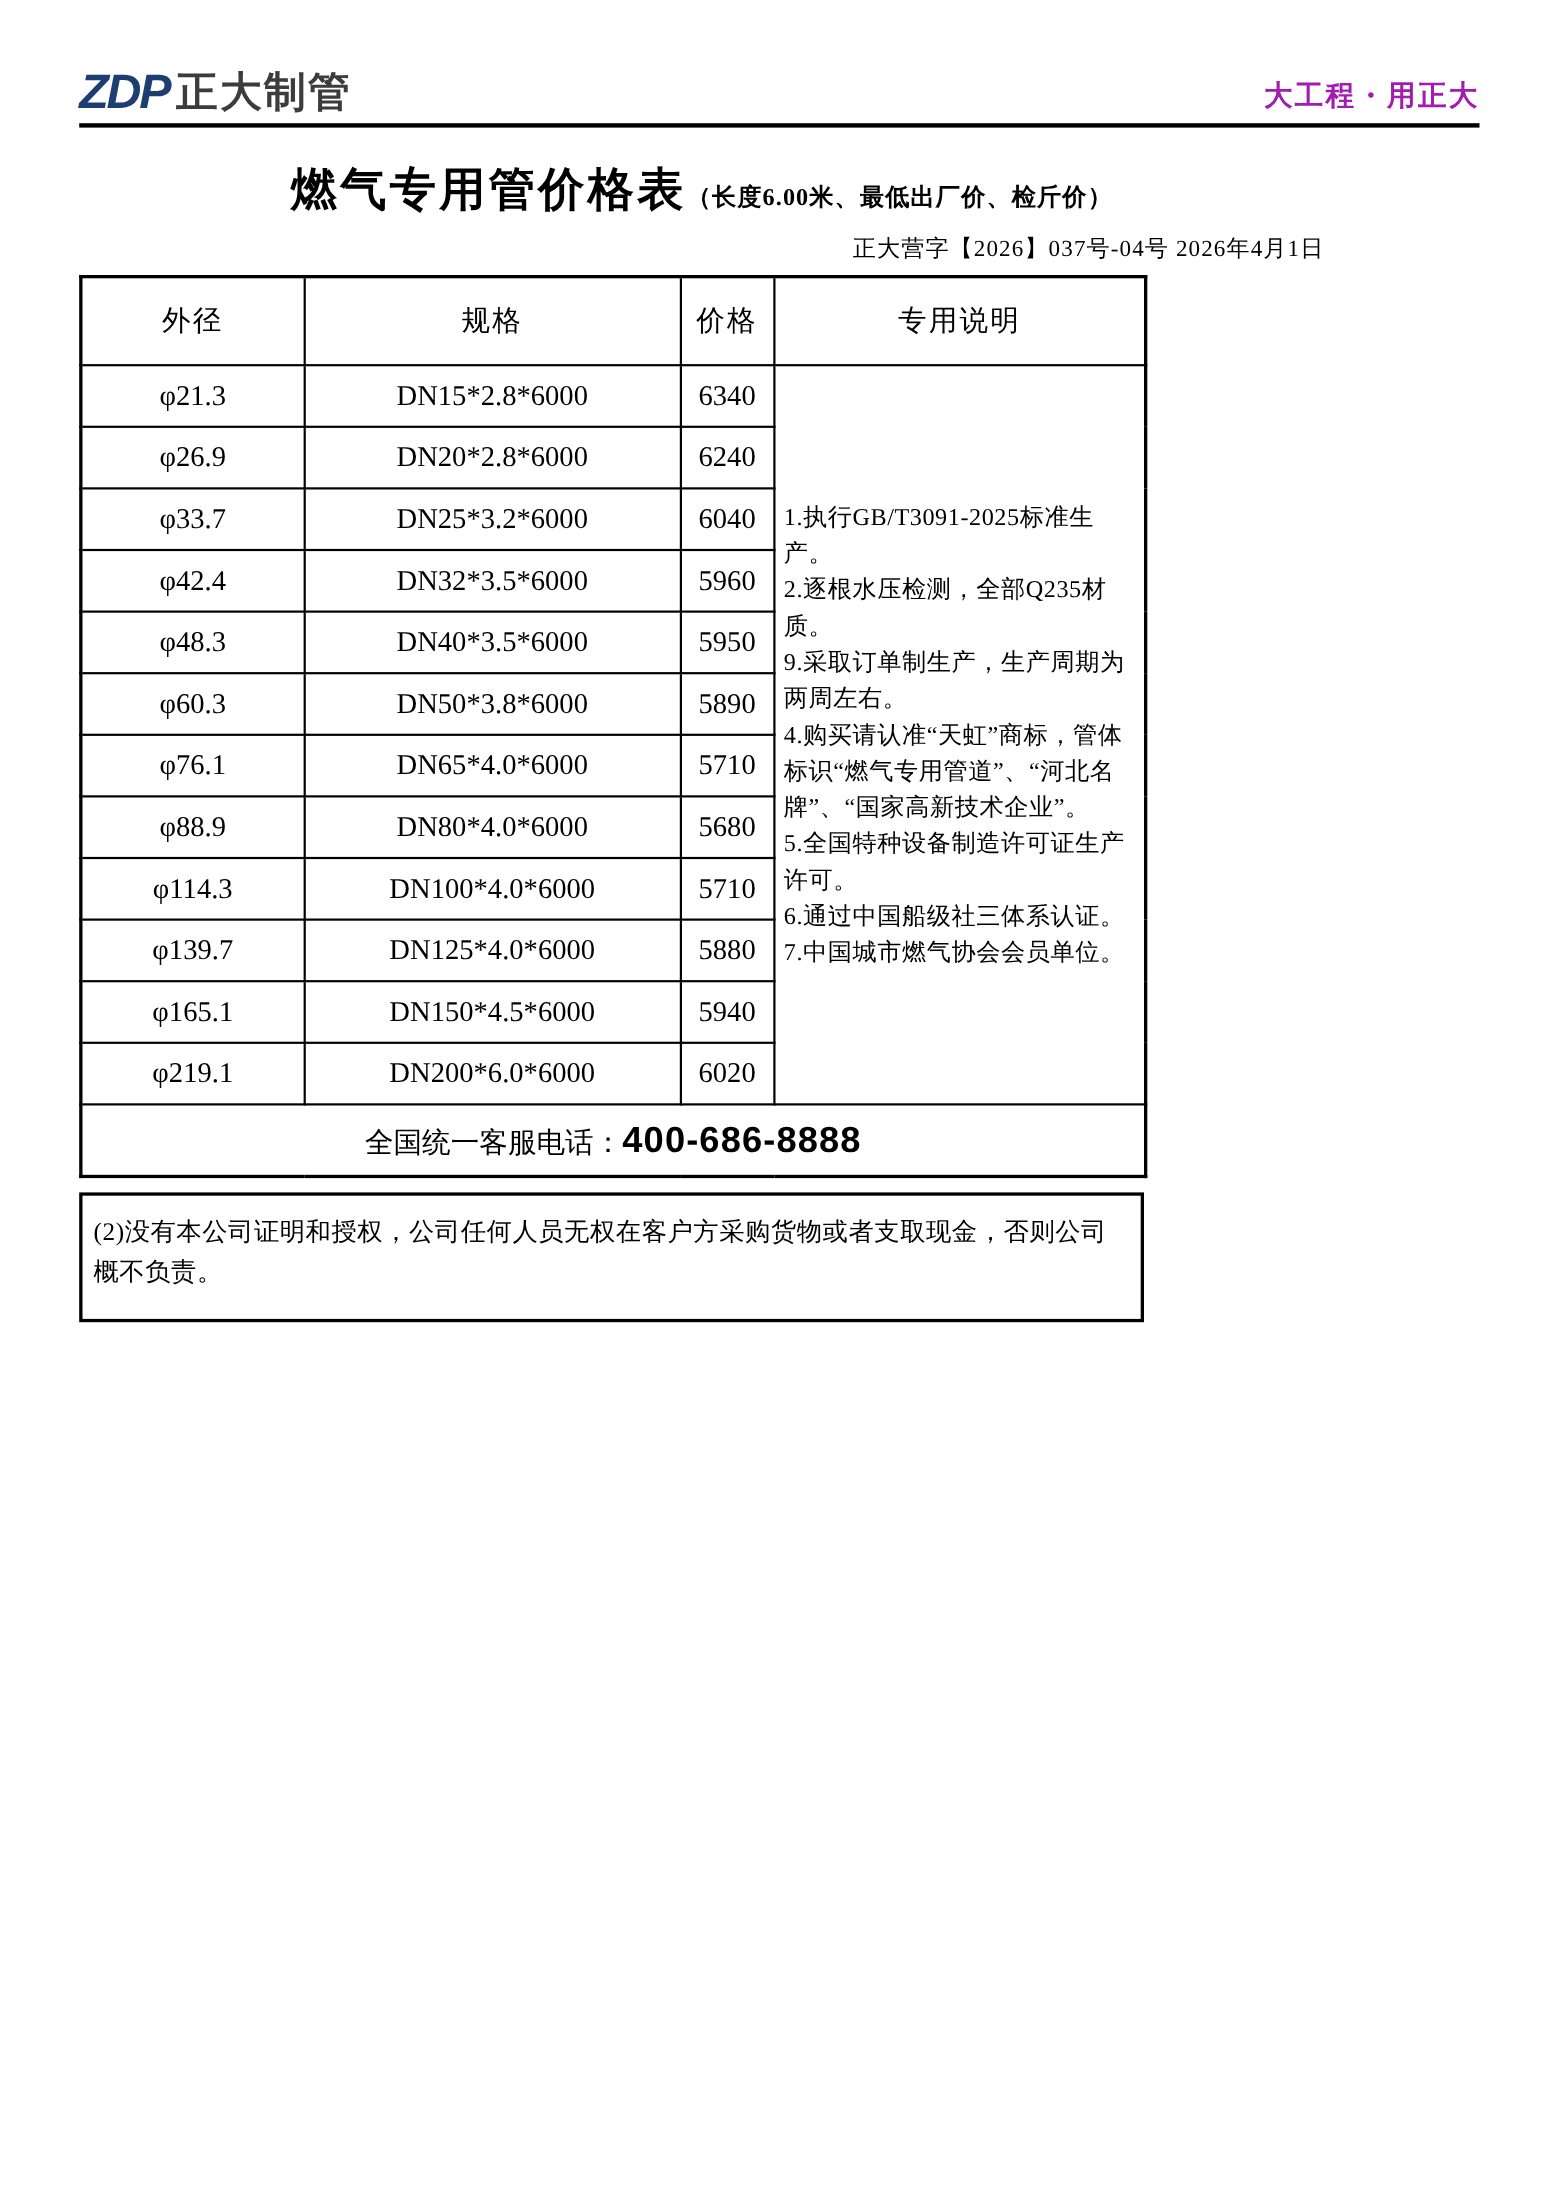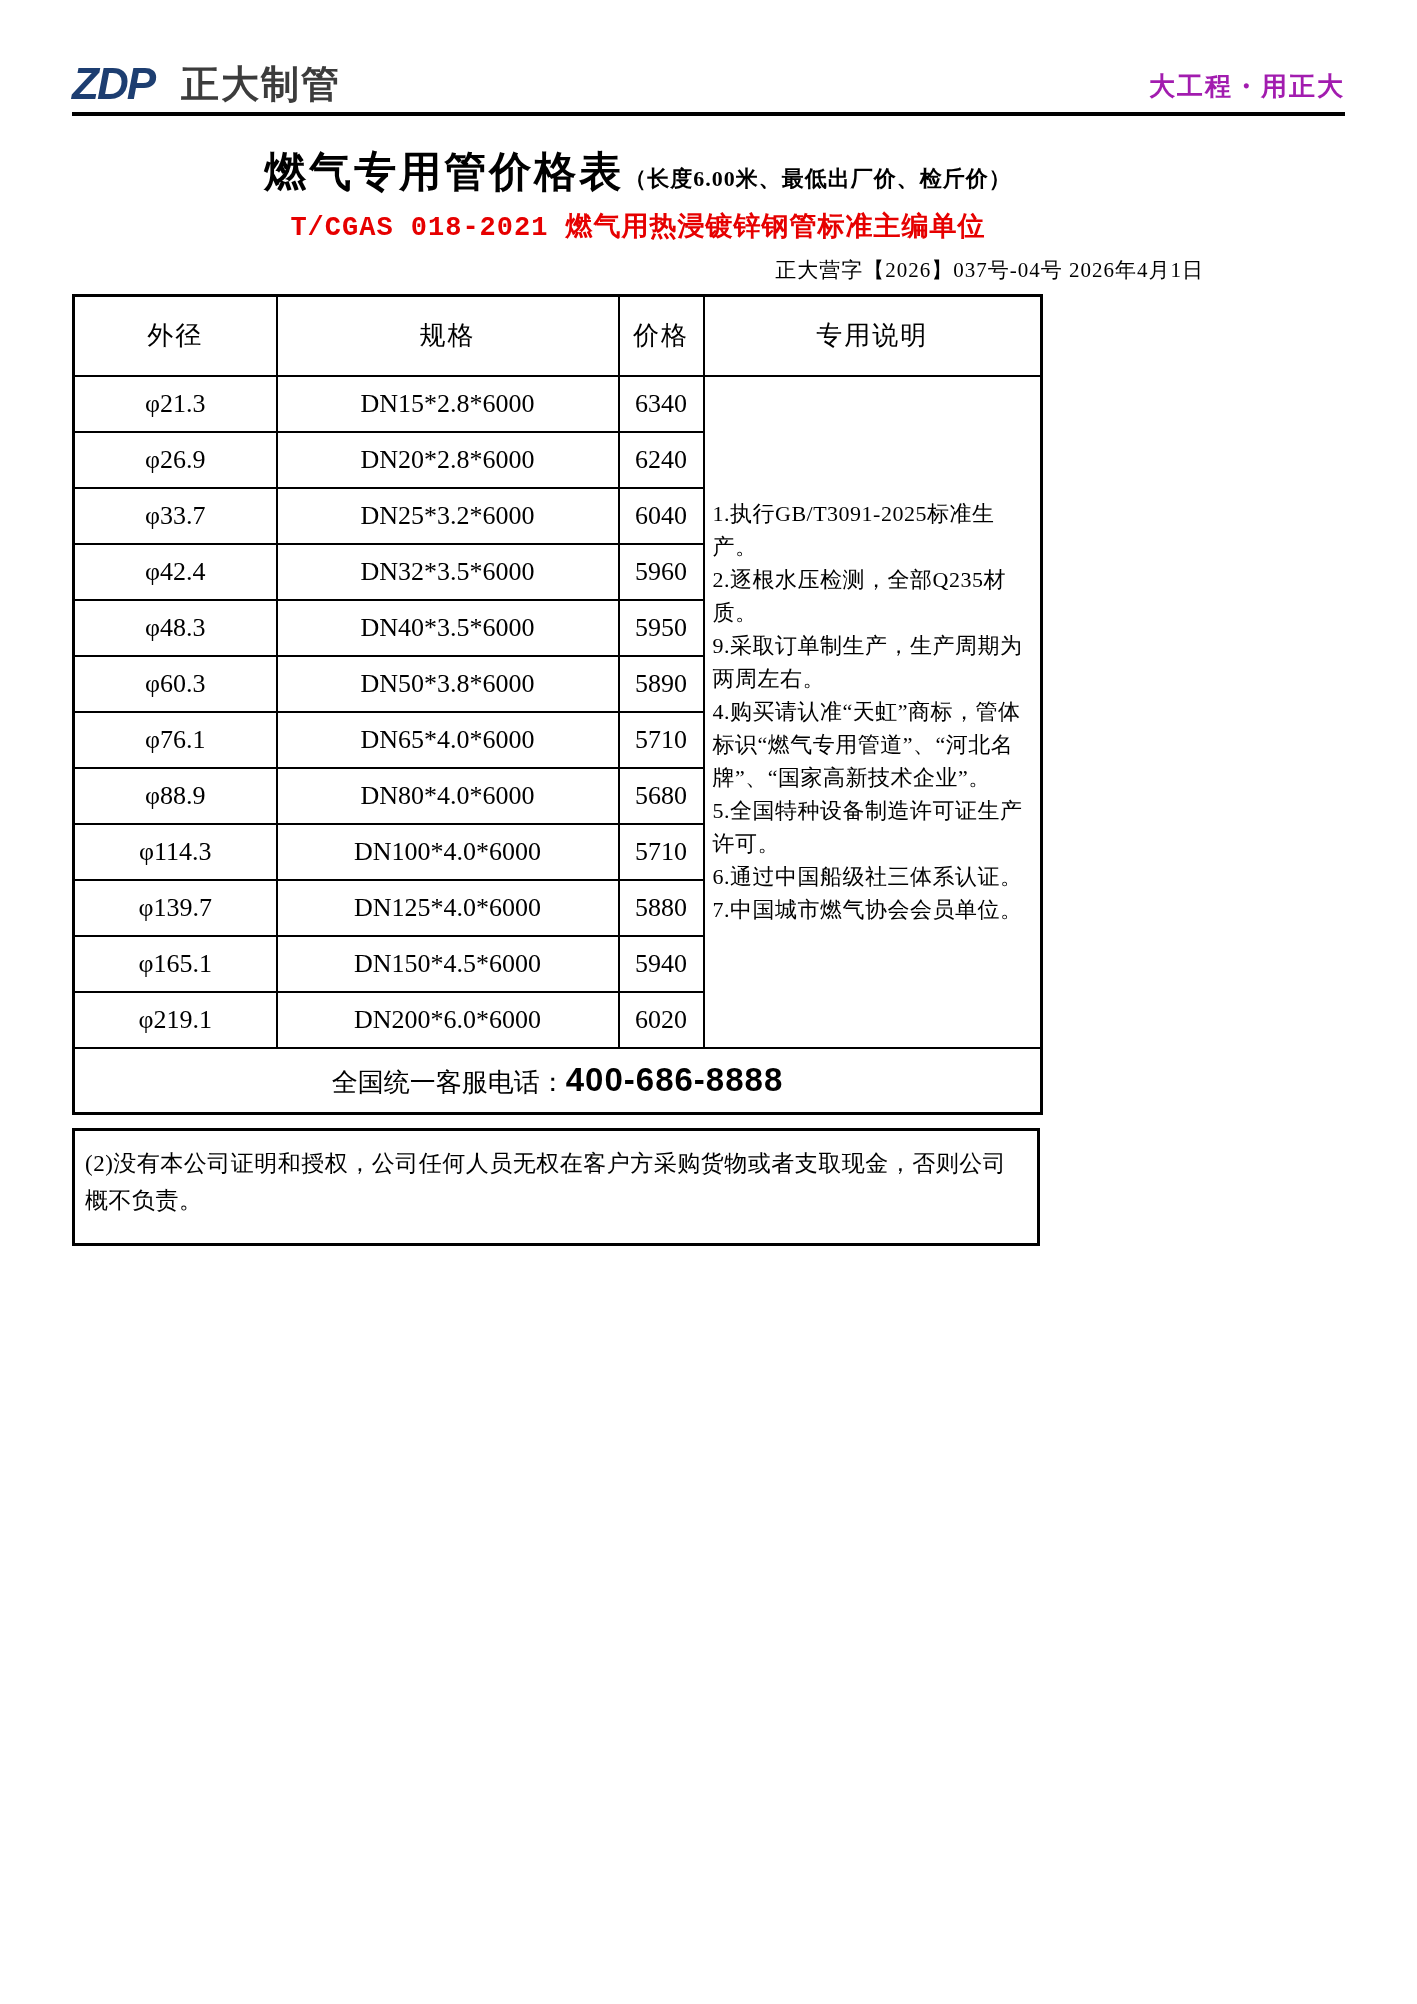--- a/index.html
+++ b/index.html
@@ -21,21 +21,21 @@
     position: absolute;
     left: 72px;
     top: 52px;
     width: 1273px;
     display: flex;
     justify-content: space-between;
     align-items: flex-end;
     border-bottom: 4px solid #000000;
     padding-bottom: 8px;
   }
-  .brand { display: flex; align-items: center; gap: 27px; }
+  .brand { display: flex; align-items: center; gap: 6px; }
   .logo-zdp {
     font-family: "Liberation Sans", "DejaVu Sans", sans-serif;
     font-weight: bold;
     font-style: italic;
     font-size: 44px;
     line-height: 40px;
     letter-spacing: -2px;
     color: #1d3e71;
   }
   .brand-name {
@@ -160,21 +160,20 @@
     </div>
     <div class="slogan">大工程・用正大</div>
   </div>
 
   <div class="content">
 
     <div class="title-line">
       <span class="title-main">燃气专用管价格表</span><span class="title-note">（长度6.00米、最低出厂价、检斤价）</span>
     </div>
 
-    <div class="subtitle">T/CGAS 018-2021 燃气用热浸镀锌钢管标准主编单位</div>
 
     <div class="doc-line">正大营字【2026】037号-04号  2026年4月1日</div>
 
     <table class="price-table">
       <colgroup>
         <col class="col-od">
           <col class="col-spec">
           <col class="col-price">
           <col class="col-desc">
       </colgroup>

